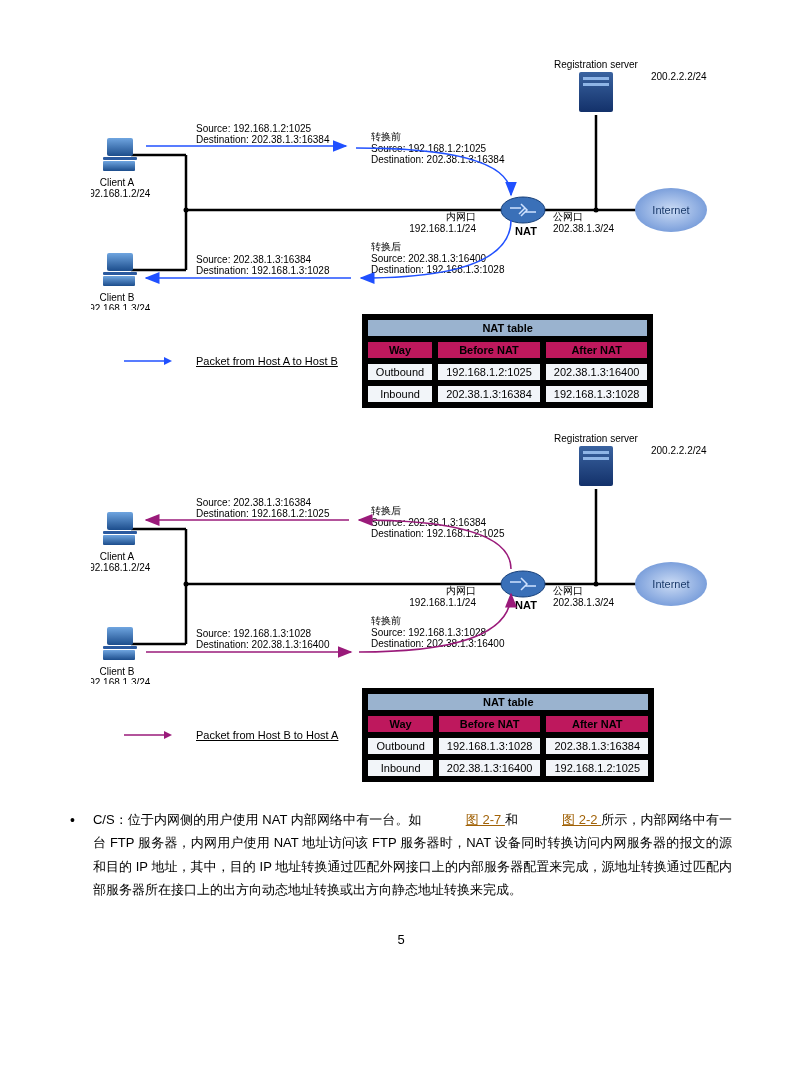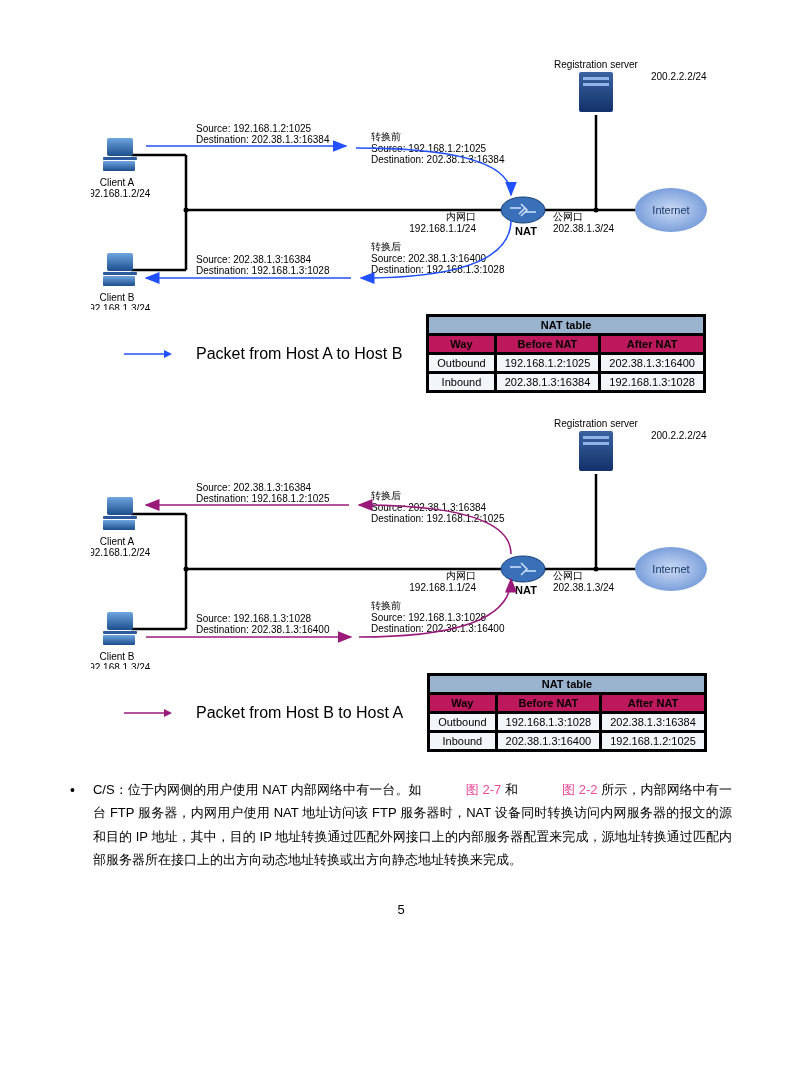--- a/index.html
+++ b/index.html
@@ -24,29 +24,30 @@
     margin: 0 auto;
   }
   .nat-section {
     display: flex;
     gap: 24px;
     align-items: center;
     margin: 4px 0 26px 54px;
   }
   .arrow-legend-svg { display:block; }
   .legend-text {
-    font-size: 16px;
+    font-size: 11px;
+    text-decoration: underline;
   }
   .nat-table {
     border-collapse: collapse;
     font-size: 11px;
     background: #f2f5f9;
   }
   .nat-table th, .nat-table td {
-    border: 3px solid #000000;
+    border: 6px solid #000000;
     padding: 2px 8px;
     text-align: center;
   }
   .nat-table .top-head {
     background: #9ab3cf;
   }
   .nat-table .sub-head {
     background: #be185d;
   }
   .para {
@@ -56,21 +57,22 @@
     margin: 20px 0 0 0;
     display: flex;
     gap: 18px;
   }
   .bullet {
     font-size: 14px;
     line-height: 1.8;
     padding-top: 0;
   }
   .link {
-    color: #ec4899;
+    color: #a16207;
+    text-decoration: underline;
     margin-left: 44px;
   }
   .page-num {
     text-align: center;
     font-size: 13px;
     margin-top: 30px;
   }
 </style>
 </head>
 <body>

